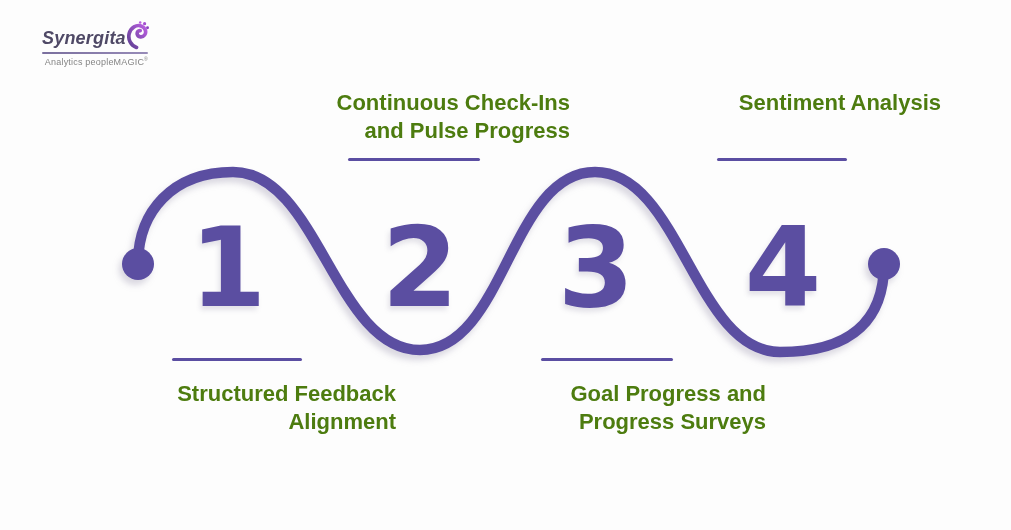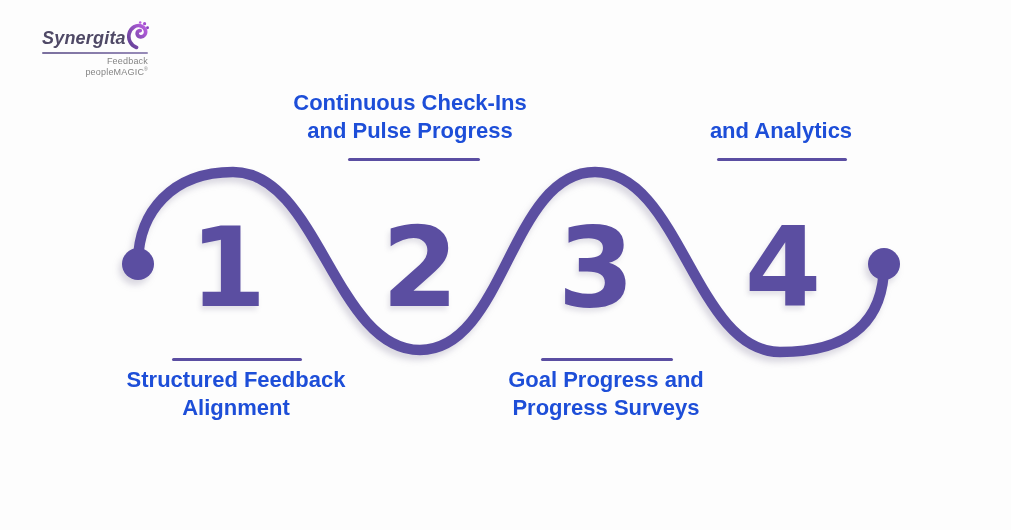--- a/index.html
+++ b/index.html
@@ -91,28 +91,28 @@
   }
   .num-1 { left: 148px; }
   .num-2 { left: 340px; }
   .num-3 { left: 516px; }
   .num-4 { left: 703px; }
 
   
   .label {
     position: absolute;
     width: 320px;
-    text-align: center;
+    text-align: right;
     font-weight: bold;
     font-size: 22px;
     line-height: 28px;
-    color: #1d4ed8;
+    color: #4d7c0f;
   }
   .label-above { top: 89px; }
-  .label-below { top: 366px; }
+  .label-below { top: 380px; }
   .label-1 { left: 76px; }
   .label-2 { left: 250px; }
   .label-3 { left: 446px; }
   .label-4 { left: 621px; }
 
   
   .rule {
     position: absolute;
     height: 3px;
     background: #5b4ea2;
@@ -138,21 +138,21 @@
             <stop offset="1" stop-color="#b95ee0"></stop>
           </linearGradient>
         </defs>
         <path d="M13,37 C5,34 1,26 3,18 C5,10 13,5 20,8 C25,10 27,16 24,20 C21,24 15,23 14,19 C13.3,16 15.5,13.8 18,14" fill="none" stroke="url(#lg)" stroke-width="5" stroke-linecap="round"></path>
         <circle cx="18" cy="3" r="1.7" fill="#b95ee0"></circle>
         <circle cx="24" cy="4.5" r="2.2" fill="#a44fd0"></circle>
         <circle cx="28" cy="10" r="2" fill="#8b3fbf"></circle>
       </svg>
     </div>
     <div class="logo-divider"></div>
-    <div class="logo-tagline"><span>Feedback peopleMAGIC</span><sup>®</sup></div>
+    <div class="logo-tagline"><span>Analytics peopleMAGIC</span><sup>®</sup></div>
   </div>
 
   <svg class="wave-svg" width="1011" height="530" viewBox="0 0 1011 530" aria-hidden="true">
     <path d="M 138 264
              C 138 212 172 172 233 172
              C 318 172 335 350 420 350
              C 505 350 510 172 595 172
              C 680 172 695 352 780 352
              C 856 352 884 316 884 264" fill="none" stroke="#5b4ea1" stroke-width="10.5" stroke-linecap="round"></path>
     <circle cx="138" cy="264" r="16" fill="#5b4ea1"></circle>
@@ -176,17 +176,16 @@
   <div class="num num-3">3</div>
   <div class="rule rule-3"></div>
   <div class="label label-below label-3">
     <span>Goal Progress and</span><br>
     <span>Progress Surveys</span>
   </div>
 
   <div class="num num-4">4</div>
   <div class="rule rule-4"></div>
   <div class="label label-above label-4">
-    <br>
-    <span>and Analytics</span>
+    <span>Sentiment Analysis</span><br>
   </div>
 
 </div>
 
 </body></html>

